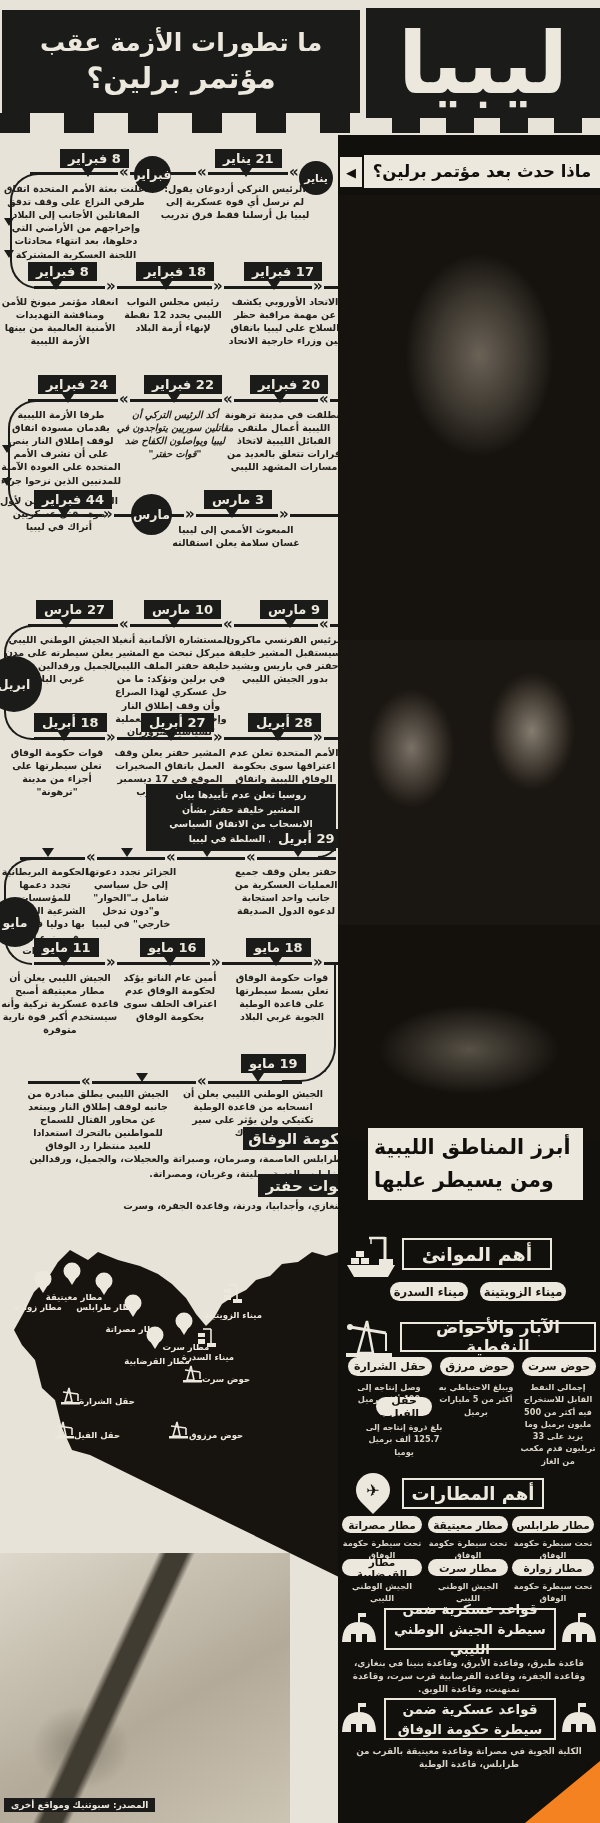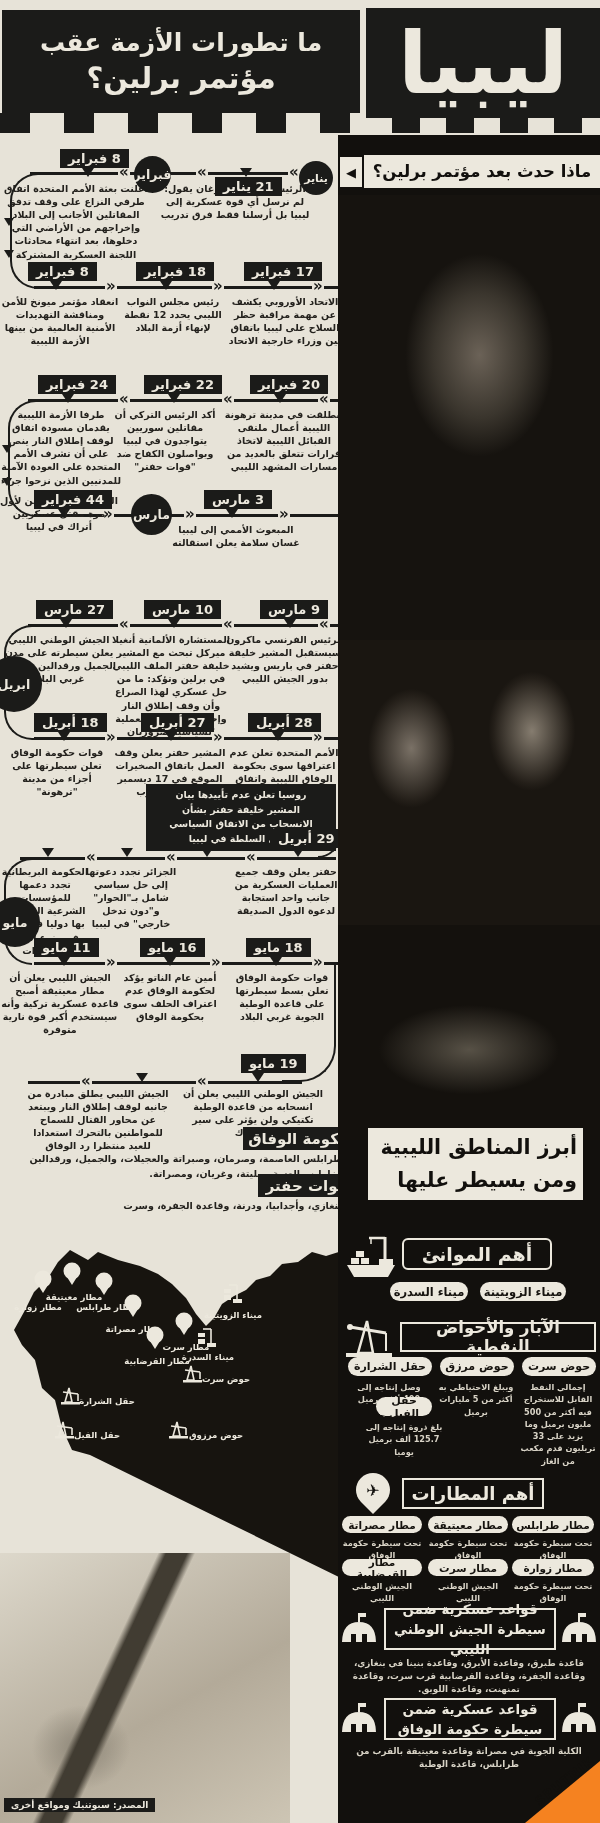--- a/index.html
+++ b/index.html
@@ -20,21 +20,21 @@
   
   .rcol{position:absolute;left:338px;top:135px;width:262px;height:1688px;background:#12100d;z-index:2;overflow:hidden;}
   .photo{position:absolute;left:0;width:262px;}
   .ph1{top:60px;height:445px;background:radial-gradient(ellipse 95px 130px at 54% 36%,#6b6257 0%,#3a352d 48%,#16130f 78%),#16130f;}
   .ph2{top:505px;height:285px;background:radial-gradient(ellipse 62px 85px at 28% 38%,#7a7166 0%,#241f19 62%,transparent 70%),radial-gradient(ellipse 62px 85px at 74% 32%,#857c6f 0%,#241f19 62%,transparent 70%),#1a1611;}
   .ph3{top:790px;height:215px;background:radial-gradient(ellipse 125px 62px at 50% 58%,#575146 0%,#14110d 72%),#14110d;}
   .caparrow{position:absolute;left:2px;top:22px;width:22px;height:30px;background:#ece8dd;display:flex;align-items:center;justify-content:center;color:#12100d;font-size:13px;}
   .capbox{position:absolute;left:26px;top:20px;width:236px;height:33px;background:#ece8dd;color:#12100d;
     font-weight:bold;font-size:16.5px;display:flex;align-items:center;justify-content:center;direction:rtl;}
   .regions{position:absolute;left:30px;top:993px;width:215px;height:72px;background:#ece8dd;color:#12100d;
-    font-weight:bold;font-size:20.5px;text-align:right;direction:rtl;line-height:1.6;display:flex;align-items:center;justify-content:center;padding:2px 6px;}
+    font-weight:bold;font-size:20.5px;text-align:left;direction:rtl;line-height:1.6;display:flex;align-items:center;justify-content:center;padding:2px 6px;}
   .hdr{position:absolute;border:2px solid #ece8dd;color:#ece8dd;font-weight:bold;text-align:center;direction:rtl;
     display:flex;align-items:center;justify-content:center;background:transparent;}
   .pill{position:absolute;background:#ece8dd;color:#16130f;border-radius:10px;font-weight:bold;text-align:center;
     direction:rtl;display:flex;align-items:center;justify-content:center;}
   .sdesc{position:absolute;color:#d8d3c6;font-size:8.2px;font-weight:bold;text-align:center;direction:rtl;line-height:1.5;}
   .apin{position:absolute;width:34px;height:34px;background:#ece8dd;border-radius:50% 50% 50% 0;transform:rotate(-45deg);}
   .apin span{position:absolute;left:0;top:0;width:34px;height:34px;display:flex;align-items:center;justify-content:center;
     transform:rotate(45deg);color:#12100d;font-size:16px;}
   .dome{position:absolute;width:38px;height:30px;}
   .sputri{position:absolute;left:187px;top:1626px;width:0;height:0;border-left:75px solid transparent;border-bottom:62px solid #f58220;}
@@ -92,21 +92,21 @@
   <div class="cv cvl" style="left:4px;top:625px;width:32px;height:115px;"></div>
   <div class="cv cvl" style="left:4px;top:858px;width:28px;height:107px;"></div>
   <div class="cv cvr" style="left:318px;top:808px;width:22px;height:50px;"></div>
   <div class="cv cvr" style="left:282px;top:963px;width:54px;height:119px;"></div>
 
   <div class="tl" style="left:30px;top:172px;width:302px;"></div>
   <div class="arr" style="left:118px;top:165px;">«</div>
   <div class="arr" style="left:196px;top:165px;">«</div>
   <div class="arr" style="left:288px;top:165px;">«</div>
   <div class="mc" style="left:134px;top:156px;width:37px;height:37px;">فبراير</div>
-  <div class="dbox" style="left:215px;top:149px;margin-top:28px;">21 يناير</div>
+  <div class="dbox" style="left:215px;top:149px;">21 يناير</div>
   <div class="tri" style="left:240px;top:168px;"></div>
   <div class="etxt" style="left:160px;top:182px;width:150px;">الرئيس التركي أردوغان يقول: لم نرسل أي قوة عسكرية إلى ليبيا بل أرسلنا فقط فرق تدريب</div>
   <div class="dbox" style="left:60px;top:149px;">8 فبراير</div>
   <div class="tri" style="left:82px;top:168px;"></div>
   <div class="etxt" style="left:0px;top:182px;width:152px;">أعلنت بعثة الأمم المتحدة اتفاق طرفي النزاع على وقف تدفق المقاتلين الأجانب إلى البلاد وإخراجهم من الأراضي التي دخلوها، بعد انتهاء محادثات اللجنة العسكرية المشتركة (5+5)</div>
 
   <div class="tl" style="left:34px;top:286px;width:304px;"></div>
   <div class="arr" style="left:105px;top:279px;">»</div>
   <div class="arr" style="left:212px;top:279px;">»</div>
   <div class="arr" style="left:312px;top:279px;">»</div>
@@ -122,21 +122,21 @@
 
   <div class="tl" style="left:28px;top:399px;width:310px;"></div>
   <div class="arr" style="left:118px;top:392px;">«</div>
   <div class="arr" style="left:222px;top:392px;">«</div>
   <div class="arr" style="left:318px;top:392px;">«</div>
   <div class="dbox" style="left:250px;top:375px;">20 فبراير</div>
   <div class="tri" style="left:274px;top:394px;"></div>
   <div class="etxt" style="left:224px;top:408px;width:120px;">انطلقت في مدينة ترهونة الليبية أعمال ملتقى القبائل الليبية لاتخاذ قرارات تتعلق بالعديد من مسارات المشهد الليبي</div>
   <div class="dbox" style="left:144px;top:375px;">22 فبراير</div>
   <div class="tri" style="left:168px;top:394px;"></div>
-  <div class="etxt" style="left:106px;top:408px;width:118px;">أكد الرئيس التركي أن مقاتلين سوريين يتواجدون في ليبيا ويواصلون الكفاح ضد "قوات حفتر"</div>
+  <div class="etxt" style="left:116px;top:408px;width:118px;font-style:italic;">أكد الرئيس التركي أن مقاتلين سوريين يتواجدون في ليبيا ويواصلون الكفاح ضد "قوات حفتر"</div>
   <div class="dbox" style="left:38px;top:375px;">24 فبراير</div>
   <div class="tri" style="left:62px;top:394px;"></div>
   <div class="etxt" style="left:0px;top:408px;width:122px;">طرفا الأزمة الليبية يقدمان مسودة اتفاق لوقف إطلاق النار ينص على أن تشرف الأمم المتحدة على العودة الآمنة للمدنيين الذين نزحوا جراء القتال</div>
 
   <div class="tl" style="left:34px;top:514px;width:304px;"></div>
   <div class="arr" style="left:102px;top:507px;">»</div>
   <div class="arr" style="left:184px;top:507px;">»</div>
   <div class="arr" style="left:278px;top:507px;">»</div>
   <div class="mc" style="left:131px;top:494px;width:41px;height:41px;">مارس</div>
   <div class="dbox" style="left:34px;top:490px;">44 فبراير</div>
@@ -286,21 +286,21 @@
     <svg style="position:absolute;left:5px;top:1096px;" width="56" height="48">
       <polygon points="4,34 52,34 45,46 11,46" fill="#ece8dd"></polygon>
       <rect x="8" y="27" width="8" height="6" fill="#ece8dd"></rect>
         <rect x="18" y="27" width="8" height="6" fill="#ece8dd"></rect>
       <rect x="13" y="20" width="8" height="6" fill="#ece8dd"></rect>
       <line x1="42" y1="6" x2="42" y2="32" stroke="#ece8dd" stroke-width="3"></line>
       <line x1="42" y1="7" x2="26" y2="7" stroke="#ece8dd" stroke-width="2.5"></line>
       <line x1="28" y1="7" x2="28" y2="13" stroke="#ece8dd" stroke-width="1.5"></line>
       <rect x="36" y="28" width="14" height="6" fill="#ece8dd"></rect>
     </svg>
-    <div class="hdr" style="left:64px;top:1103px;width:150px;height:32px;font-size:19px;border-radius:6px;">أهم الموانئ</div>
+    <div class="hdr" style="left:64px;top:1103px;width:150px;height:32px;font-size:19px;">أهم الموانئ</div>
     <div class="pill" style="left:142px;top:1147px;width:86px;height:19px;font-size:11.5px;">ميناء الزويتينة</div>
     <div class="pill" style="left:52px;top:1147px;width:78px;height:19px;font-size:11.5px;">ميناء السدرة</div>
 
     <svg style="position:absolute;left:4px;top:1178px;" width="54" height="46">
       <rect x="4" y="40" width="46" height="4" fill="#ece8dd"></rect>
       <polygon points="16,40 25,8 31,40" fill="none" stroke="#ece8dd" stroke-width="2.5"></polygon>
       <line x1="8" y1="14" x2="44" y2="20" stroke="#ece8dd" stroke-width="3"></line>
       <line x1="44" y1="20" x2="44" y2="38" stroke="#ece8dd" stroke-width="2"></line>
       <circle cx="8" cy="14" r="3" fill="#ece8dd"></circle>
     </svg>

